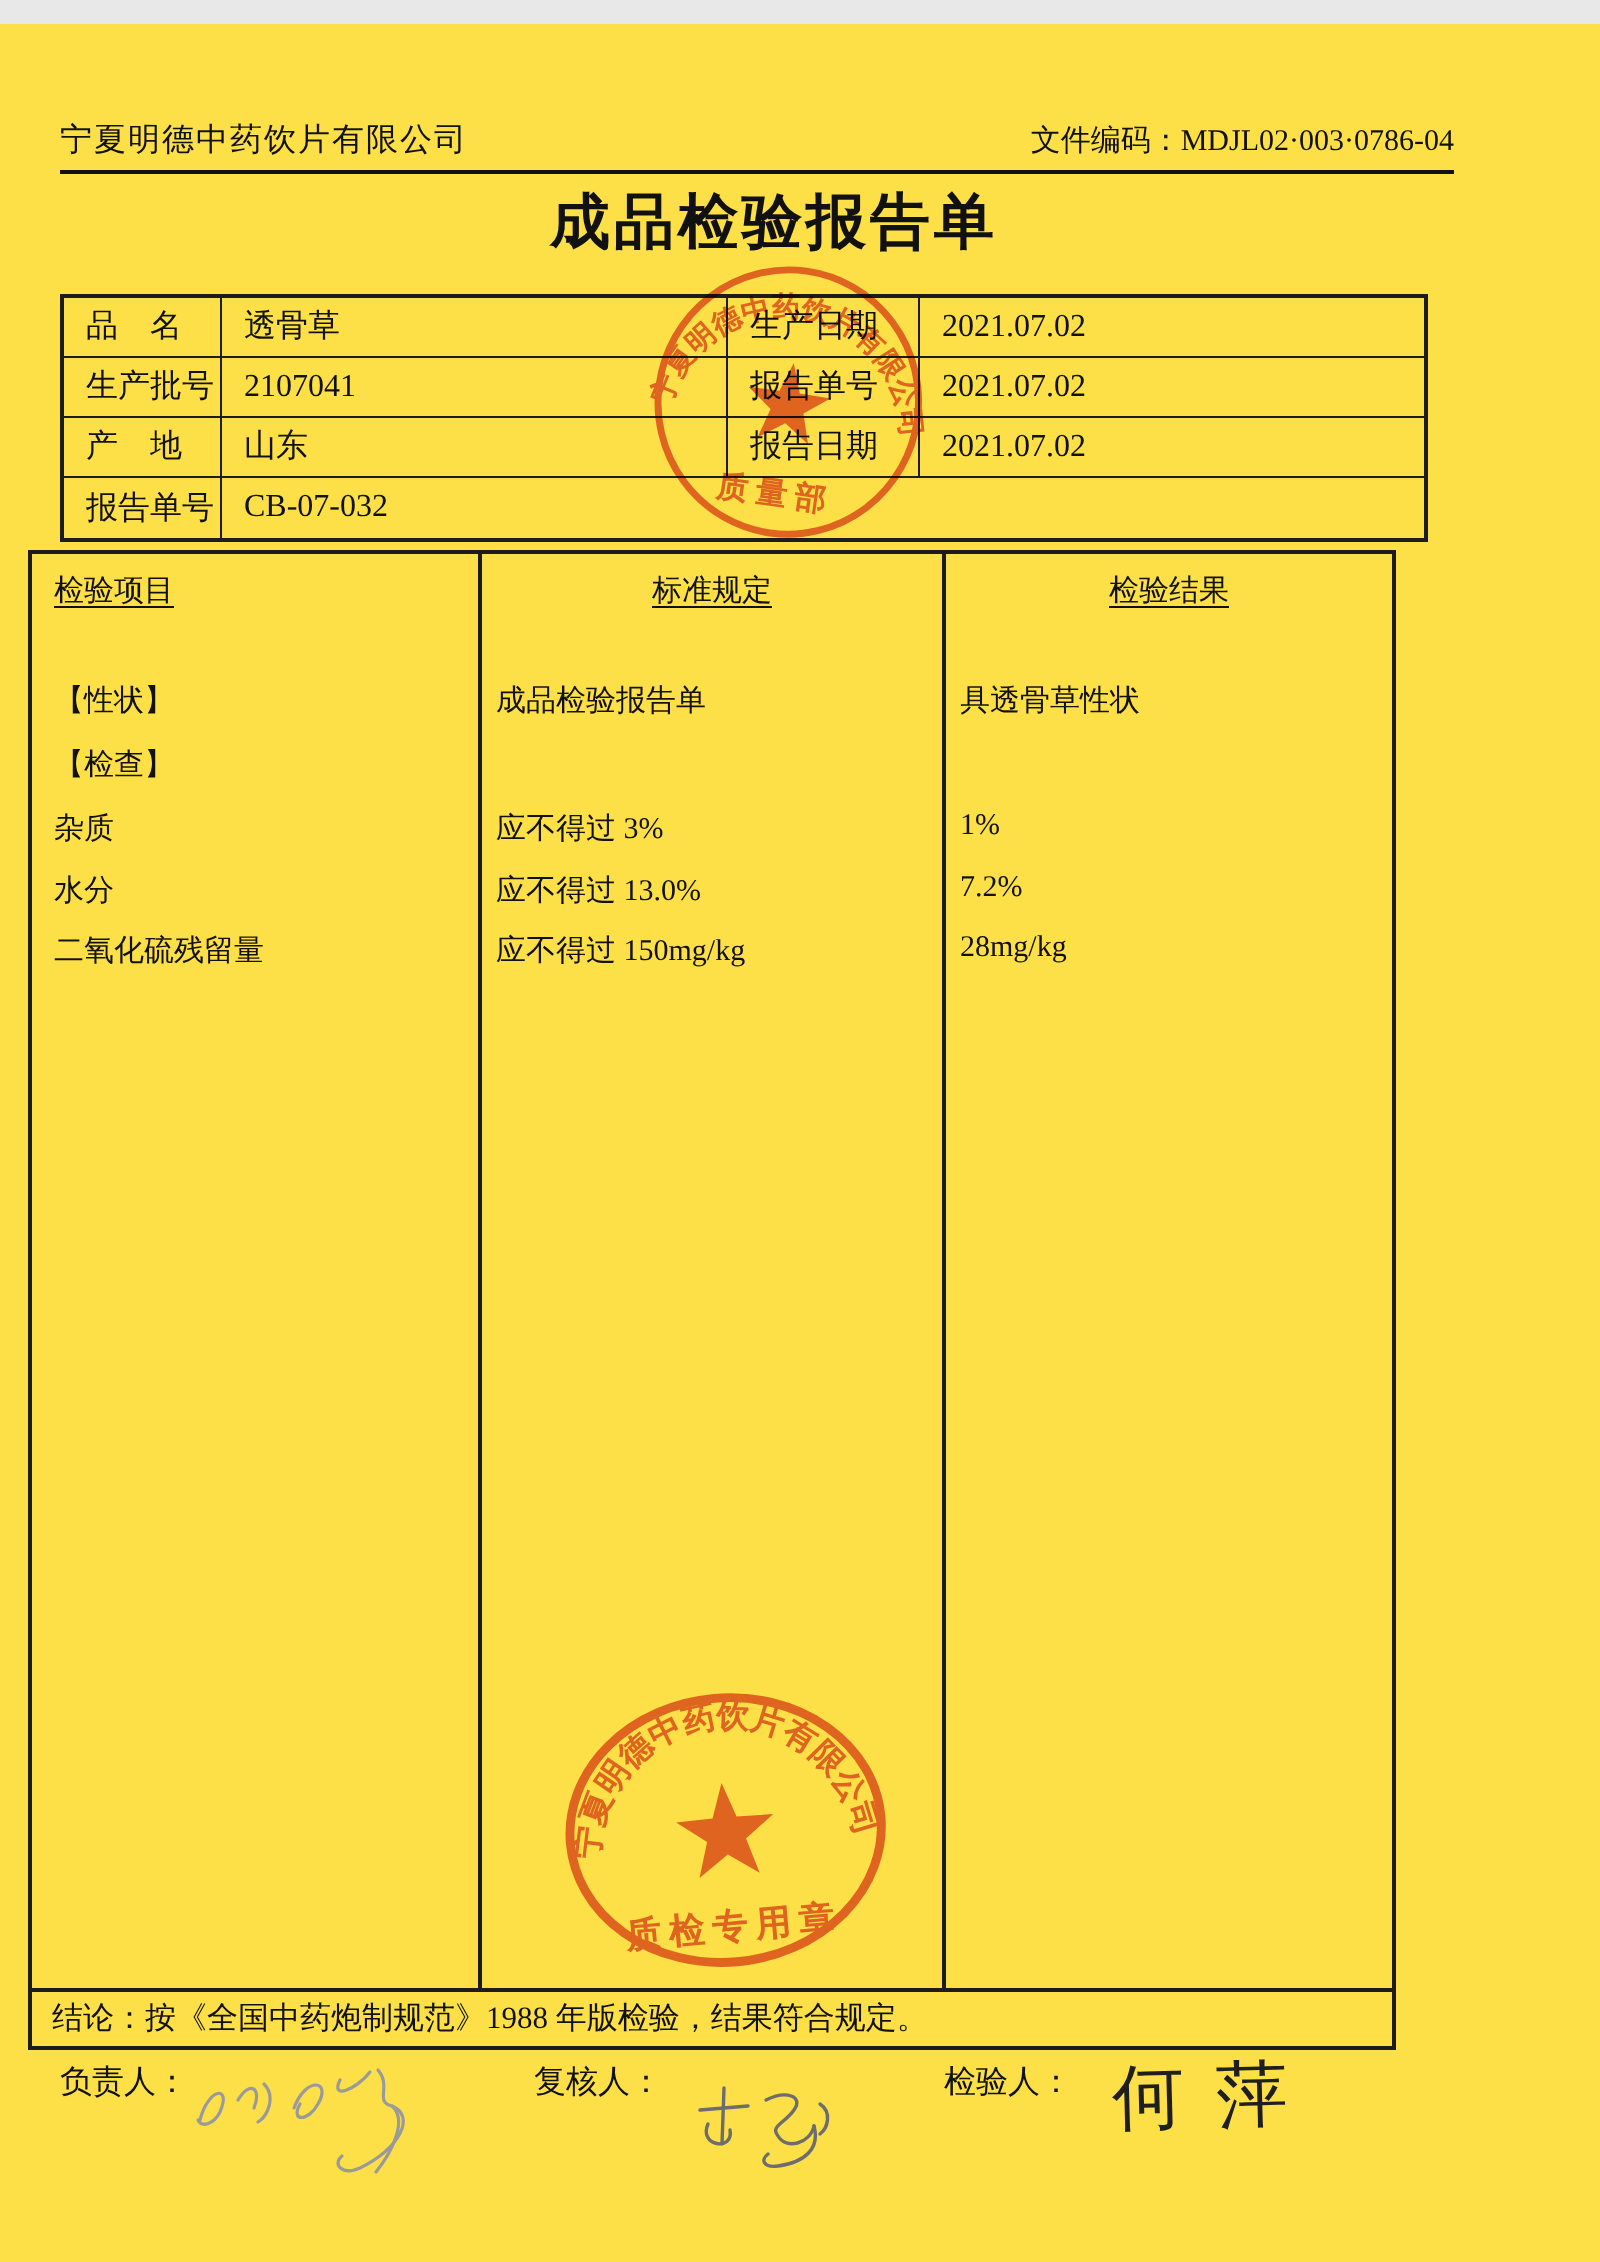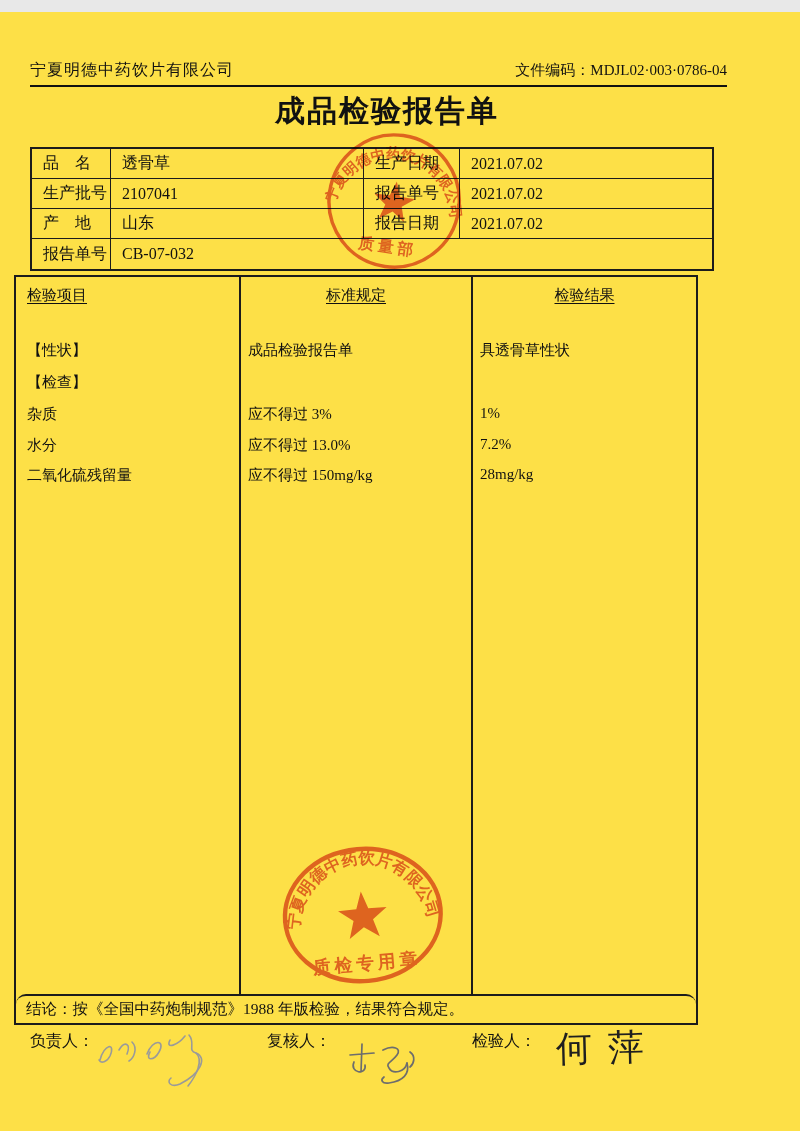--- a/index.html
+++ b/index.html
@@ -46,21 +46,21 @@
   .vline.v1 { left:223px; }
   .vline.v2 { left:455px; }
   .col-head { position:absolute; top:9px; text-decoration:underline; text-underline-offset:3px; }
   .col-head.h1 { left:11px; }
   .col-head.h2 { left:224px; width:232px; text-align:center; }
   .col-head.h3 { left:456px; width:225px; text-align:center; }
   .irow { position:absolute; white-space:nowrap; }
   .conclusion-row {
     position:absolute; left:0; right:0; bottom:0; height:27px;
     border-top:2px solid #1c1c1c;
-    display:flex; align-items:center; padding-left:10px; font-size:15.5px;border-radius:10px;
+    display:flex; align-items:center; padding-left:10px; font-size:15.5px;
   }
 
   
   .stamp { position:absolute; mix-blend-mode:multiply; opacity:.82; }
   .stamp-top { left:320px; top:116px; width:148px; height:148px; transform:rotate(8deg); }
   .stamp-bottom { left:279px; top:832px; width:168px; height:146px; transform:rotate(-5deg); }
   .stamp text { font-family:"Liberation Sans","DejaVu Sans",sans-serif; fill:currentColor; }
 
   
   .sig-label { top:1019px; font-size:16px; }

